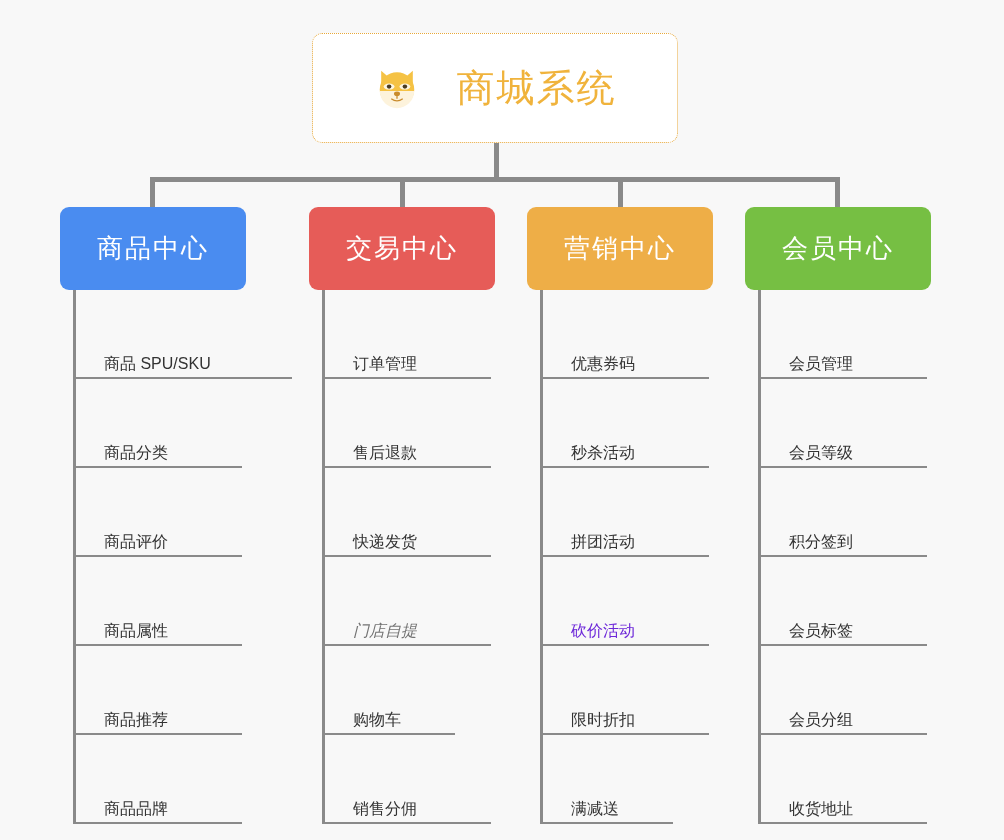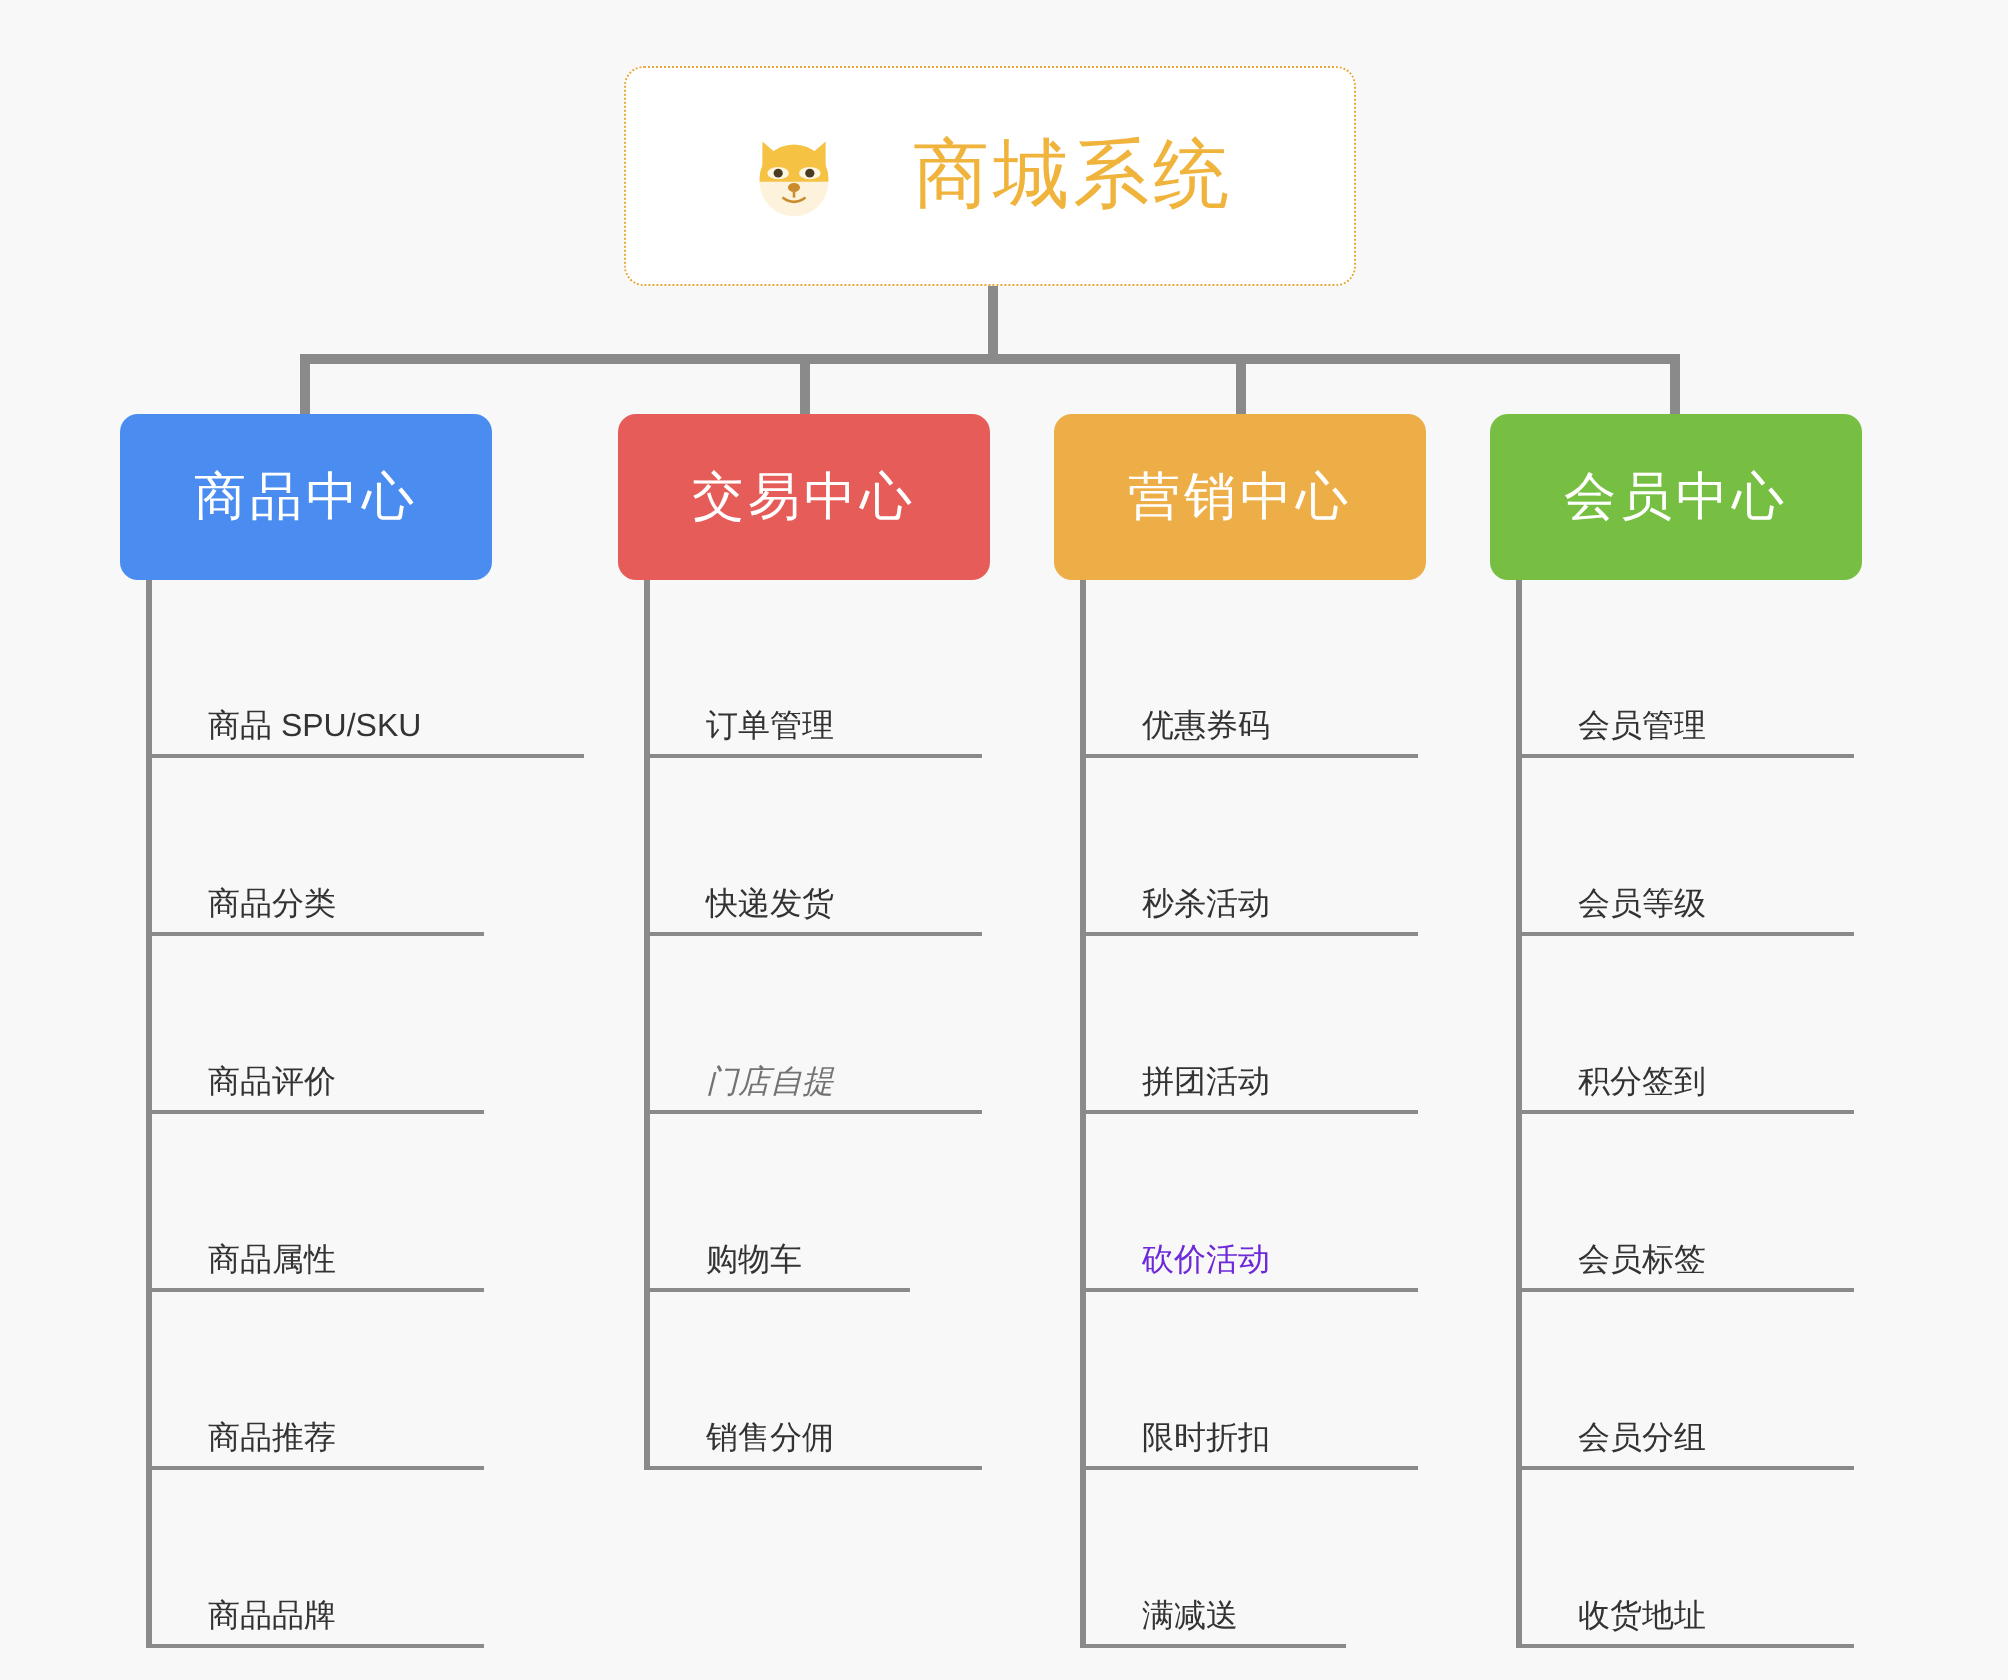--- a/index.html
+++ b/index.html
@@ -162,20 +162,23 @@
 
   <div class="column col1">
     <div class="cat-header" style="background: rgb(230, 92, 88);">
       <span>交易中心</span>
     </div>
     <div class="leaf-list" style="border-left-color: rgb(138, 138, 138);">
       <div class="leaf" style="border-bottom-color: rgb(138, 138, 138);">
           <span class="leaf-label" style="color: rgb(51, 51, 51);">订单管理</span>
         </div>
       <div class="leaf" style="border-bottom-color: rgb(138, 138, 138);">
+          <span class="leaf-label" style="color: rgb(51, 51, 51);">售后退款</span>
+        </div>
+      <div class="leaf" style="border-bottom-color: rgb(138, 138, 138);">
           <span class="leaf-label" style="color: rgb(51, 51, 51);">快递发货</span>
         </div>
       <div class="leaf" style="border-bottom-color: rgb(138, 138, 138);">
           <span class="leaf-label" style="color: #737373; font-style: italic;">门店自提</span>
         </div>
       <div class="leaf narrow" style="border-bottom-color: rgb(138, 138, 138);">
           <span class="leaf-label" style="color: rgb(51, 51, 51);">购物车</span>
         </div>
       <div class="leaf" style="border-bottom-color: rgb(138, 138, 138);">
           <span class="leaf-label" style="color: rgb(51, 51, 51);">销售分佣</span>

